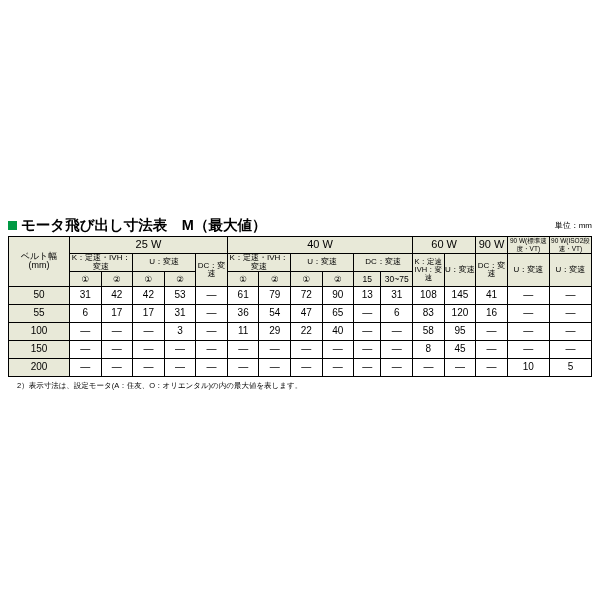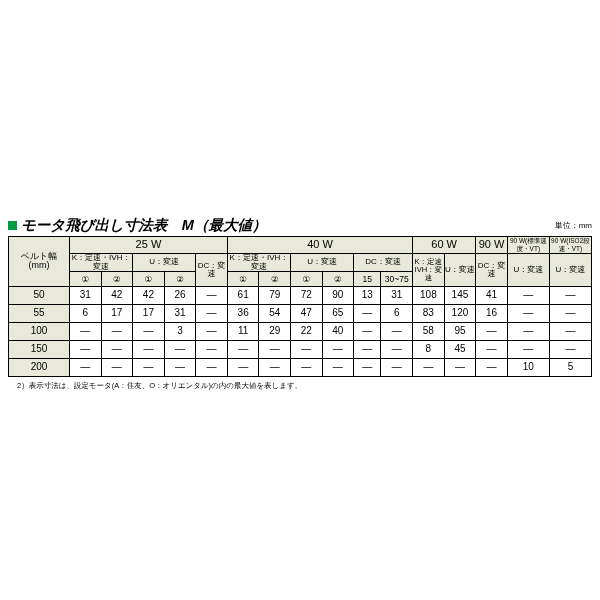--- a/index.html
+++ b/index.html
@@ -38,21 +38,20 @@
     margin-right: 4px;
     margin-bottom: 3px;
     flex: 0 0 auto;
   }
   .title-text {
     font-size: 14.5px;
     font-weight: bold;
     letter-spacing: 0px;
     line-height: 1;
     white-space: nowrap;
-    font-style: italic;
   }
   .unit-note {
     margin-left: auto;
     font-size: 8px;
     padding-bottom: 2px;
     white-space: nowrap;
   }
   
   table.spec {
     border-collapse: collapse;
@@ -208,21 +207,21 @@
         <td class="hdr sub2">②</td>
         <td class="hdr sub2">15</td>
         <td class="hdr sub2">30~75</td>
       </tr>
 
       <tr class="data">
         <td class="r-head">50</td>
         <td>31</td>
         <td>42</td>
         <td>42</td>
-        <td>26</td>
+        <td>53</td>
         <td class="dash">—</td>
         <td>61</td>
         <td>79</td>
         <td>72</td>
         <td>90</td>
         <td>13</td>
         <td>31</td>
         <td>108</td>
         <td>145</td>
         <td>41</td>

